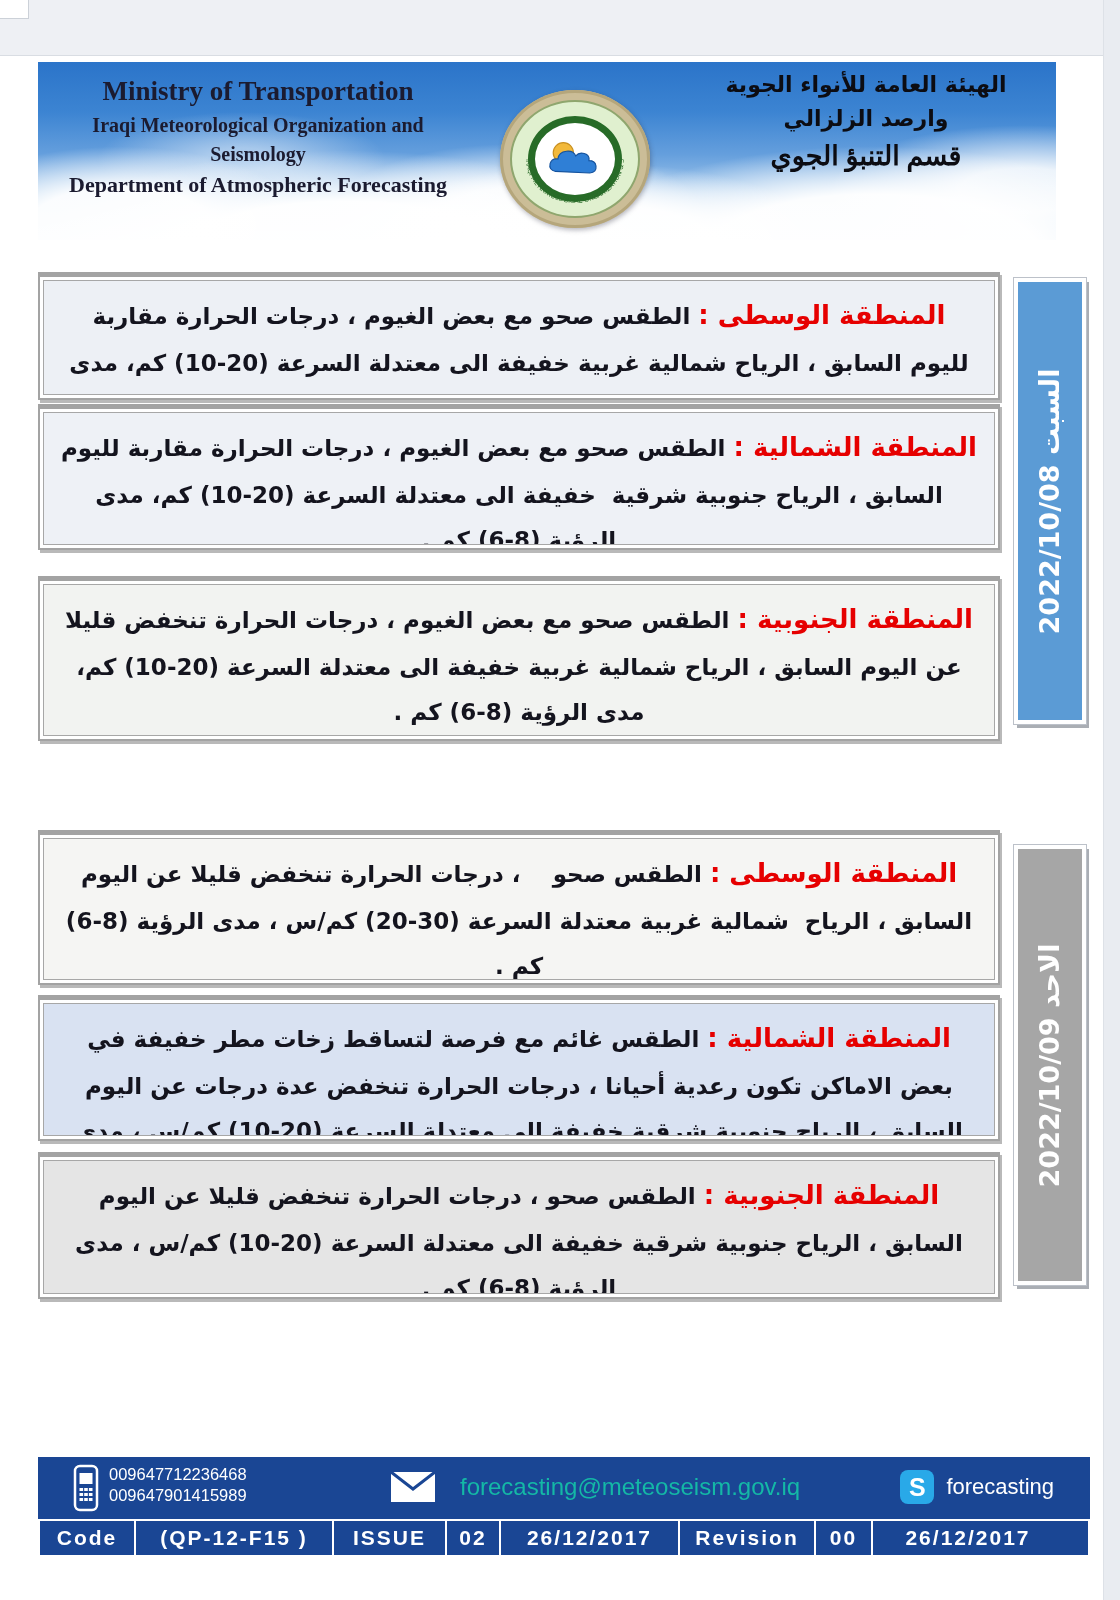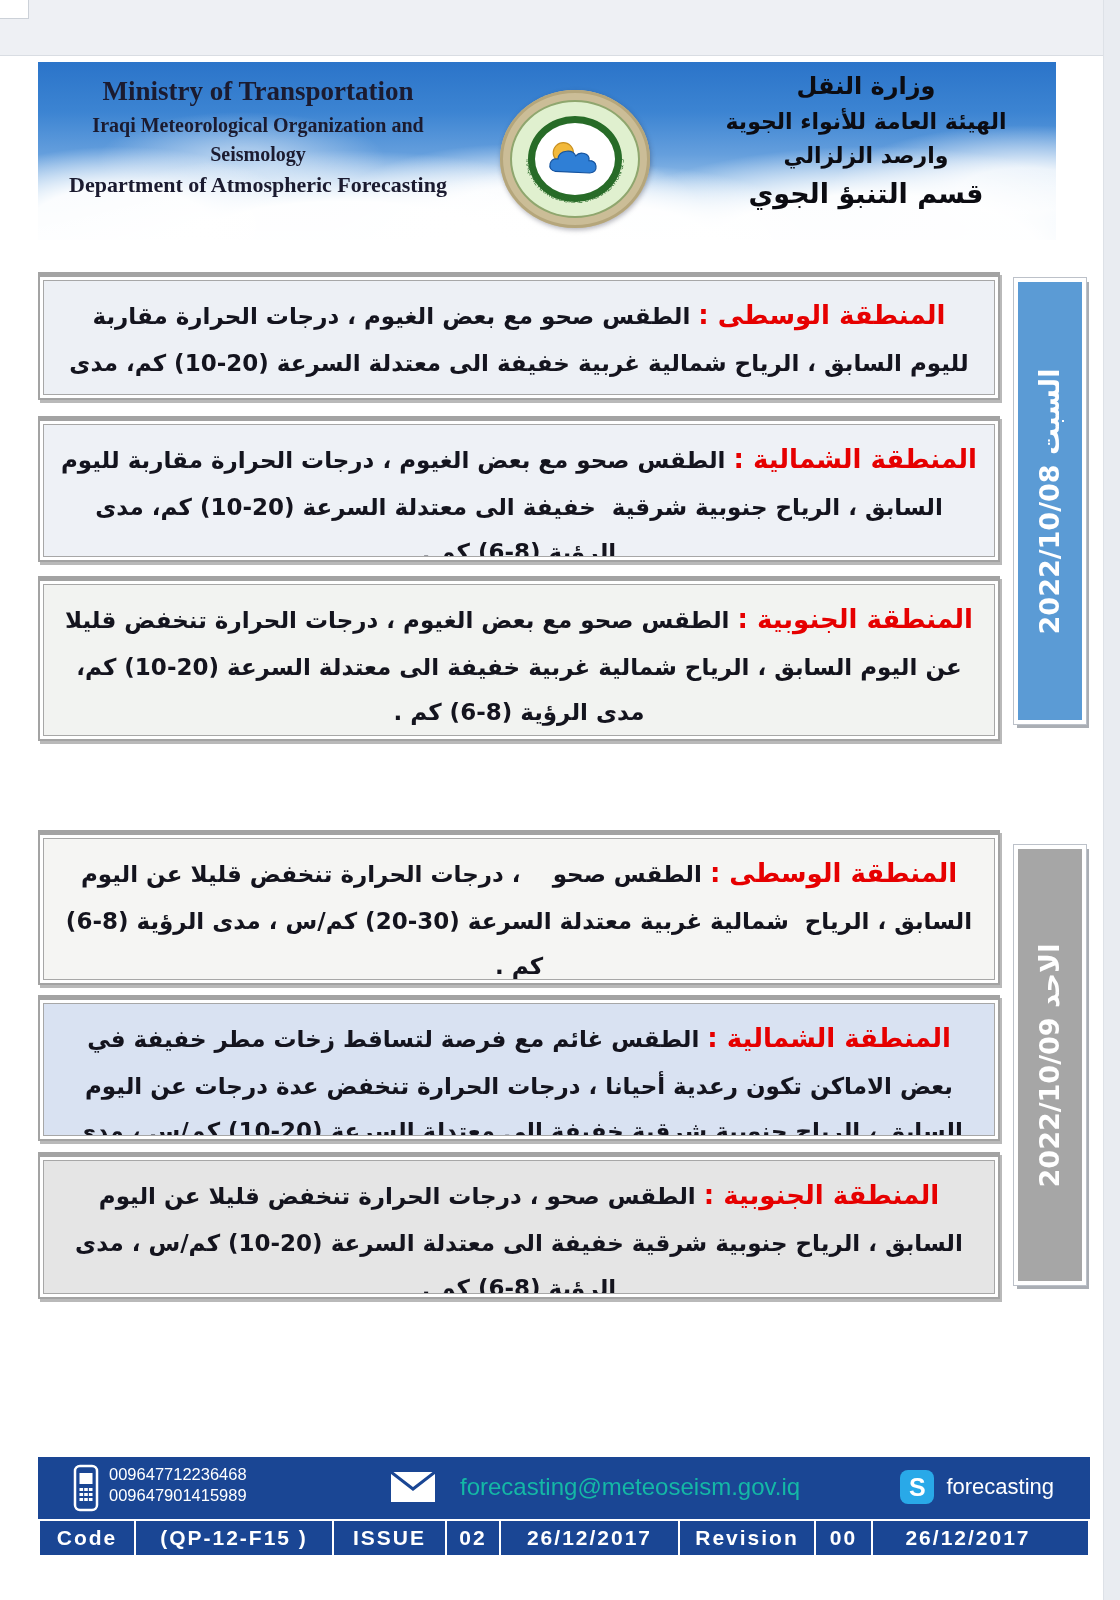--- a/index.html
+++ b/index.html
@@ -31,21 +31,21 @@
   }
   .header-en .l1{font-size:27px;}
   .header-en .l2{font-size:20px;}
   .header-en .l3{font-size:22px;}
   .header-ar{
     position:absolute;right:14px;top:6px;width:352px;text-align:center;direction:rtl;
     font-weight:bold;color:#0c0c12;line-height:1.55;
   }
   .header-ar .l1{font-size:24px;}
   .header-ar .l2{font-size:22px;}
-  .header-ar .l3{font-size:27px;}
+  .header-ar .l3{font-size:27px;font-family:Liberation Serif, serif;}
 
   
   .logo{position:absolute;left:462px;top:28px;width:150px;height:138px;}
   .logo-outer{width:100%;height:100%;border-radius:50%;background:#cbbd97;
     box-shadow:inset 0 0 0 3px #b5a67b, 1px 2px 5px rgba(40,40,60,.35);
     display:flex;align-items:center;justify-content:center;}
   .logo-ring2{width:126px;height:114px;border-radius:50%;background:#e0f0cf;border:2px solid #8fa66e;
     display:flex;align-items:center;justify-content:center;position:relative;}
   .logo-ring3{width:80px;height:72px;border-radius:50%;background:#ffffff;border:7px solid #276b27;
     display:flex;align-items:center;justify-content:center;}
@@ -57,21 +57,21 @@
     border:2px solid #a3a3a3;border-top-width:5px;padding:3px;
     box-shadow:2px 3px 0 #b9b9b9;
   }
   .panel-inner{width:100%;height:100%;box-sizing:border-box;border:1px solid #a7a7a7;overflow:hidden;}
   .panel-text{
     direction:rtl;text-align:center;font-weight:bold;color:#14141e;
     font-size:23px;line-height:1.95;padding:9px 16px 0 16px;
   }
   .region-title{color:#e60000;font-size:26px;}
   .p-sat1{top:272px;height:128px;} .p-sat1 .panel-inner{background:#edf0f5;}
-  .p-sat2{top:416px;height:146px;} .p-sat2 .panel-inner{background:#eef1f6;}
+  .p-sat2{top:404px;height:146px;} .p-sat2 .panel-inner{background:#eef1f6;}
   .p-sat3{top:576px;height:165px;} .p-sat3 .panel-inner{background:#f2f3f1;}
   .p-sun1{top:830px;height:155px;} .p-sun1 .panel-inner{background:#f5f5f3;}
   .p-sun2{top:995px;height:146px;} .p-sun2 .panel-inner{background:#d9e2f2;}
   .p-sun3{top:1152px;height:147px;} .p-sun3 .panel-inner{background:#e5e5e5;}
 
   
   .datebar{
     position:absolute;left:1014px;width:72px;border:4px solid #ffffff;outline:1px solid #bcc1c9;
     box-shadow:3px 4px 0 rgba(142,147,155,.75);
     display:flex;align-items:center;justify-content:center;box-sizing:border-box;
@@ -136,21 +136,20 @@
           <svg width="70" height="48" viewBox="0 0 90 60">
             <circle cx="30" cy="22" r="13" fill="#f2b93b" stroke="#c98f1d" stroke-width="1.5"></circle>
             <path d="M20 46 q-9-2-7-10 q2-7 10-6 q1-9 11-10 q9-1 12 6 q4-5 11-3 q7 2 6 9 q8 0 9 7 q1 8-8 9 z" fill="#2f7fd6" stroke="#15539e" stroke-width="1.5"></path>
           </svg>
         </div>
       </div>
     </div>
   </div>
 
   <div class="header-ar">
-    <div class="l1">وزارة النقل</div>
     <div class="l2">الهيئة العامة للأنواء الجوية وارصد الزلزالي</div>
     <div class="l3">قسم التنبؤ الجوي</div>
   </div>
 </div>
 
 <div class="panel p-sat1">
   <div class="panel-inner">
     <div class="panel-text"><span class="region-title">المنطقة الوسطى :</span> <span>الطقس صحو مع بعض الغيوم ، درجات الحرارة مقاربة لليوم السابق ، الرياح شمالية غربية خفيفة الى معتدلة السرعة (20-10) كم، مدى الرؤية (8-6) كم .</span></div>
   </div>
 </div>

